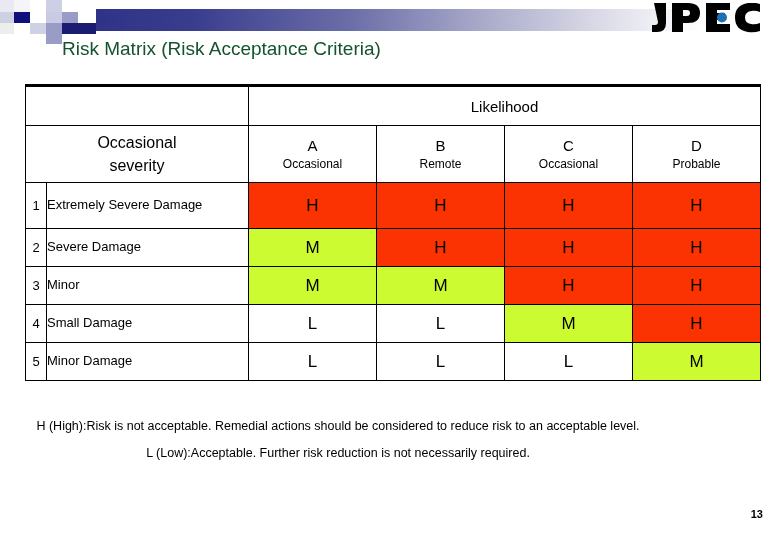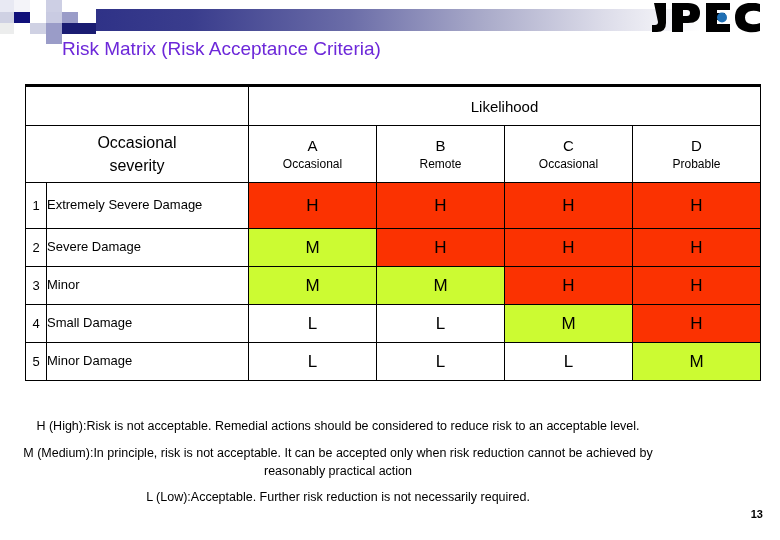--- a/index.html
+++ b/index.html
@@ -43,21 +43,21 @@
     width: 116px;
     height: 30px;
   }
 
   
   #page-title {
     position: absolute;
     left: 62px;
     top: 38px;
     font-size: 19px;
-    color: #6d28d9;
+    color: #14532d;
     letter-spacing: 0px;
     white-space: nowrap;
   }
 
   
   #risk-matrix-table {
     position: absolute;
     left: 25px;
     top: 76px;
     width: 736px;
@@ -298,17 +298,16 @@
       <td class="cell-risk risk-L" style="background: rgb(255, 255, 255);">L</td>
       <td class="cell-risk risk-L" style="background: rgb(255, 255, 255);">L</td>
       <td class="cell-risk risk-L" style="background: rgb(255, 255, 255);">L</td>
       <td class="cell-risk risk-M" style="background: rgb(204, 251, 50);">M</td>
     </tr>
   </tbody>
 </table>
 
 <div id="legend">
   <div class="legend-item">H (High):Risk is not acceptable. Remedial actions should be considered to reduce risk to an acceptable level.</div>
-  <div class="legend-item narrow">M (Medium):In principle, risk is not acceptable. It can be accepted only when risk reduction cannot be achieved by reasonably practical action</div>
   <div class="legend-item">L (Low):Acceptable. Further risk reduction is not necessarily required.</div>
 </div>
 
 <div id="page-number">13</div>
 
 </body></html>

